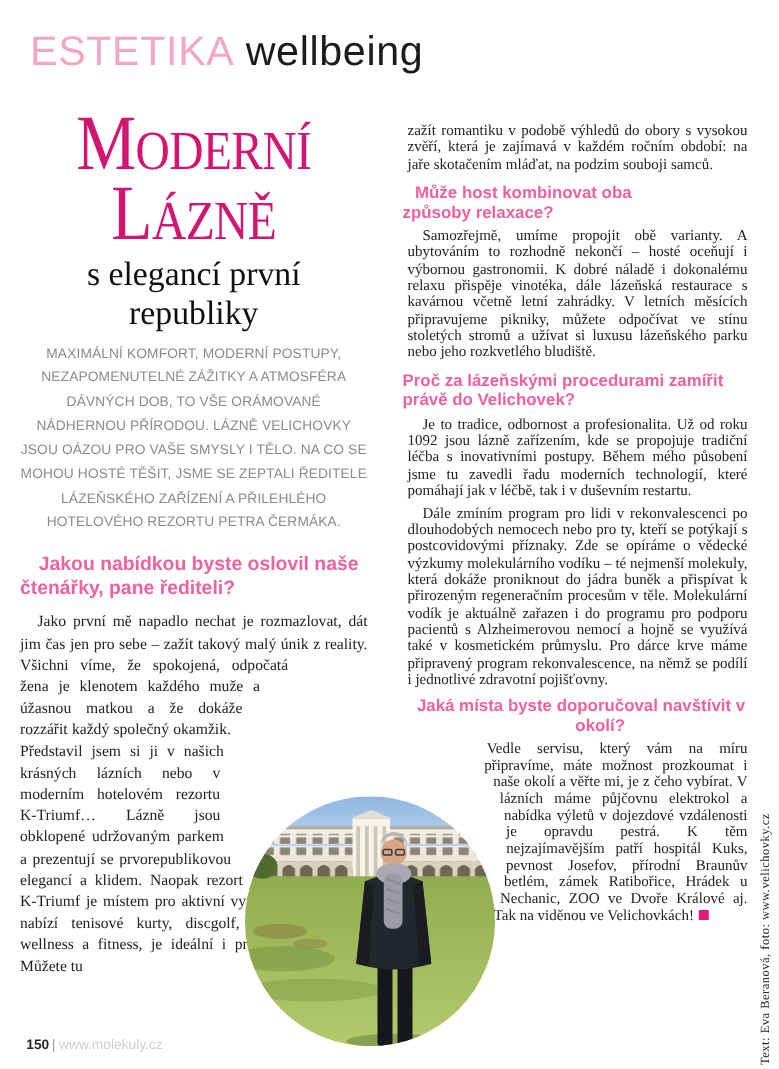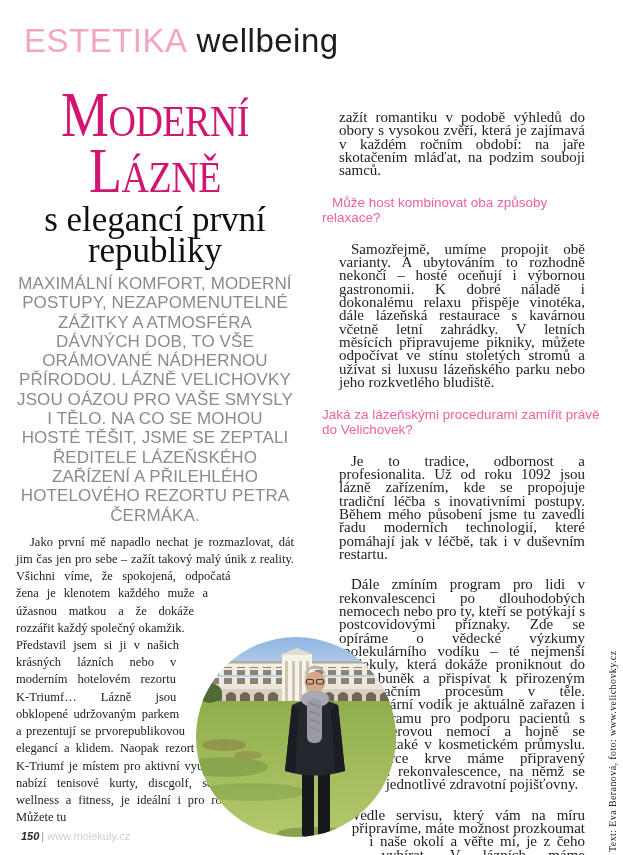--- a/index.html
+++ b/index.html
@@ -9,33 +9,33 @@
   
   .masthead{position:absolute;left:24px;top:22px;white-space:nowrap;
             font-family:"Liberation Sans",sans-serif;font-size:33px;letter-spacing:.5px;}
   .masthead .brand{color:#f0a6c4;}
   .masthead .section{color:#1c1c1c;margin-left:9px;}
 
   
   .col-left{position:absolute;left:16px;top:84px;width:278px;text-align:center;}
   .title-line{font-variant:small-caps;font-size:54px;line-height:56px;color:#d21570;
               letter-spacing:-.5px;transform:scaleY(1.16);transform-origin:50% 20%;}
-  .subtitle{font-size:35px;line-height:31px;color:#101010;margin-top:8px;}
-  .intro{font-family:"Liberation Sans",sans-serif;font-size:17px;line-height:19.3px;
+  .subtitle{font-size:27px;line-height:31px;color:#101010;margin-top:8px;}
+  .intro{font-family:"Liberation Sans",sans-serif;font-size:11px;line-height:19.3px;
          color:#8b8b8b;margin-top:8px;letter-spacing:.1px;}
-  .q{font-family:"Liberation Sans",sans-serif;color:#ef619f;font-weight:400;text-align:left;}
+  .q{font-family:"Liberation Sans",sans-serif;color:#ef619f;font-weight:700;text-align:left;}
   .q1{font-size:15.5px;line-height:18.5px;margin:15px 0 0 0;text-indent:15px;}
   .body-lg{font-size:12.5px;line-height:17.2px;text-align:justify;margin-top:9px;
            text-indent:14px;}
   .spacer-left{float:right;width:190px;height:218px;
                shape-outside:circle(103px at 181px 146px);shape-margin:6px;}
 
   
   .col-right{position:absolute;left:322px;top:94px;width:280px;}
-  .col-right p{font-size:15px;line-height:13.35px;text-align:justify;margin:17px;
+  .col-right p{font-size:12px;line-height:13.35px;text-align:justify;margin:4px;
                text-indent:12px;}
   .col-right p.cont{text-indent:0;}
   .q-r{font-size:13.5px;line-height:15.5px;margin:8px 0 5px 0;}
   .q2{max-width:235px;text-indent:10px;}
   .q4{text-align:center;margin:7px 0 4px 0;}
   .spacer-right{float:left;width:90px;height:240px;
                 shape-outside:circle(103px at -29px 122px);shape-margin:9px;}
   .endmark{display:inline-block;width:8px;height:8px;background:#e0197d;margin-left:4px;}
 
   
@@ -45,52 +45,54 @@
 
   
   .credit{position:absolute;right:5px;top:540px;height:312px;
           writing-mode:vertical-rl;transform:rotate(180deg);
           font-family:"Liberation Serif",serif;font-size:10px;color:#222;
           letter-spacing:.4px;text-align:left;}
 
   
   .folio{position:absolute;left:21px;top:830px;font-family:"Liberation Sans",sans-serif;
          font-size:11px;white-space:nowrap;}
-  .folio .num{font-weight:bold;color:#2a2a2a;font-style:italic;}
+  .folio .num{font-weight:bold;color:#2a2a2a;}
   .folio .bar{color:#9a9a9a;margin:0 3px 0 2px;font-weight:300;}
   .folio .url{color:#cfcfcf;}
 </style>
 </head>
 <body>
 
 <div class="page">
 
   <div class="masthead">
     <span class="brand">ESTETIKA</span><span class="section">wellbeing</span>
   </div>
 
   <div class="col-left">
     <div class="title-line">Moderní</div>
     <div class="title-line">Lázně</div>
     <div class="subtitle">s elegancí první republiky</div>
     <div class="intro">MAXIMÁLNÍ KOMFORT, MODERNÍ POSTUPY, NEZAPOMENUTELNÉ ZÁŽITKY A ATMOSFÉRA DÁVNÝCH DOB, TO VŠE ORÁMOVANÉ NÁDHERNOU PŘÍRODOU. LÁZNĚ VELICHOVKY JSOU OÁZOU PRO VAŠE SMYSLY I TĚLO. NA CO SE MOHOU HOSTÉ TĚŠIT, JSME SE ZEPTALI ŘEDITELE LÁZEŇSKÉHO ZAŘÍZENÍ A PŘILEHLÉHO HOTELOVÉHO REZORTU PETRA ČERMÁKA.</div>
+    <div class="q q1">Jakou nabídkou byste oslovil naše čtenářky, pane řediteli?</div>
     <div class="body-lg">
       <span class="spacer-left"></span><span>Jako první mě napadlo nechat je rozmazlovat, dát jim čas jen pro sebe – zažít takový malý únik z reality. Všichni víme, že spokojená, odpočatá žena je klenotem každého muže a úžasnou matkou a že dokáže rozzářit každý společný okamžik. Představil jsem si ji v našich krásných lázních nebo v moderním hotelovém rezortu K-Triumf… Lázně jsou obklopené udržovaným parkem a prezentují se prvorepublikovou elegancí a klidem. Naopak rezort K-Triumf je místem pro aktivní využití volného času, nabízí tenisové kurty, discgolf, squash, bowling, wellness a fitness, je ideální i pro rodiny s dětmi. Můžete tu</span>
     </div>
   </div>
 
   <div class="col-right">
     <p class="cont">zažít romantiku v podobě výhledů do obory s vysokou zvěří, která je zajímavá v každém ročním období: na jaře skotačením mláďat, na podzim souboji samců.</p>
     <div class="q q-r q2">Může host kombinovat oba způsoby relaxace?</div>
     <p>Samozřejmě, umíme propojit obě varianty. A ubytováním to rozhodně nekončí – hosté oceňují i výbornou gastronomii. K dobré náladě i dokonalému relaxu přispěje vinotéka, dále lázeňská restaurace s kavárnou včetně letní zahrádky. V letních měsících připravujeme pikniky, můžete odpočívat ve stínu stoletých stromů a užívat si luxusu lázeňského parku nebo jeho rozkvetlého bludiště.</p>
-    <div class="q q-r">Jaká za lázeňskými procedurami zamířit právě do Velichovek?</div>
+    <div class="q q-r">Proč za lázeňskými procedurami zamířit právě do Velichovek?</div>
     <p>Je to tradice, odbornost a profesionalita. Už od roku 1092 jsou lázně zařízením, kde se propojuje tradiční léčba s inovativními postupy. Během mého působení jsme tu zavedli řadu moderních technologií, které pomáhají jak v léčbě, tak i v duševním restartu.</p>
     <p>Dále zmíním program pro lidi v rekonvalescenci po dlouhodobých nemocech nebo pro ty, kteří se potýkají s postcovidovými příznaky. Zde se opíráme o vědecké výzkumy molekulárního vodíku – té nejmenší molekuly, která dokáže proniknout do jádra buněk a přispívat k přirozeným regeneračním procesům v těle. Molekulární vodík je aktuálně zařazen i do programu pro podporu pacientů s Alzheimerovou nemocí a hojně se využívá také v kosmetickém průmyslu. Pro dárce krve máme připravený program rekonvalescence, na němž se podílí i jednotlivé zdravotní pojišťovny.</p>
     <div>
       <span class="spacer-right"></span>
+      <div class="q q-r q4">Jaká místa byste doporučoval navštívit v okolí?</div>
       <p><span>Vedle servisu, který vám na míru připravíme, máte možnost prozkoumat i naše okolí a věřte mi, je z čeho vybírat. V lázních máme půjčovnu elektrokol a nabídka výletů v dojezdové vzdálenosti je opravdu pestrá. K těm nejzajímavějším patří hospitál Kuks, pevnost Josefov, přírodní Braunův betlém, zámek Ratibořice, Hrádek u Nechanic, ZOO ve Dvoře Králové aj. Tak na viděnou ve Velichovkách!</span><span class="endmark"></span></p>
     </div>
   </div>
 
   <div class="photo">
     <svg width="200" height="200" viewBox="0 0 200 200">
       <defs>
         <linearGradient id="sky" x1="0" y1="0" x2="0" y2="1">
           <stop offset="0" stop-color="#8fb6e2"></stop>
             <stop offset="1" stop-color="#dfeaf6"></stop>

